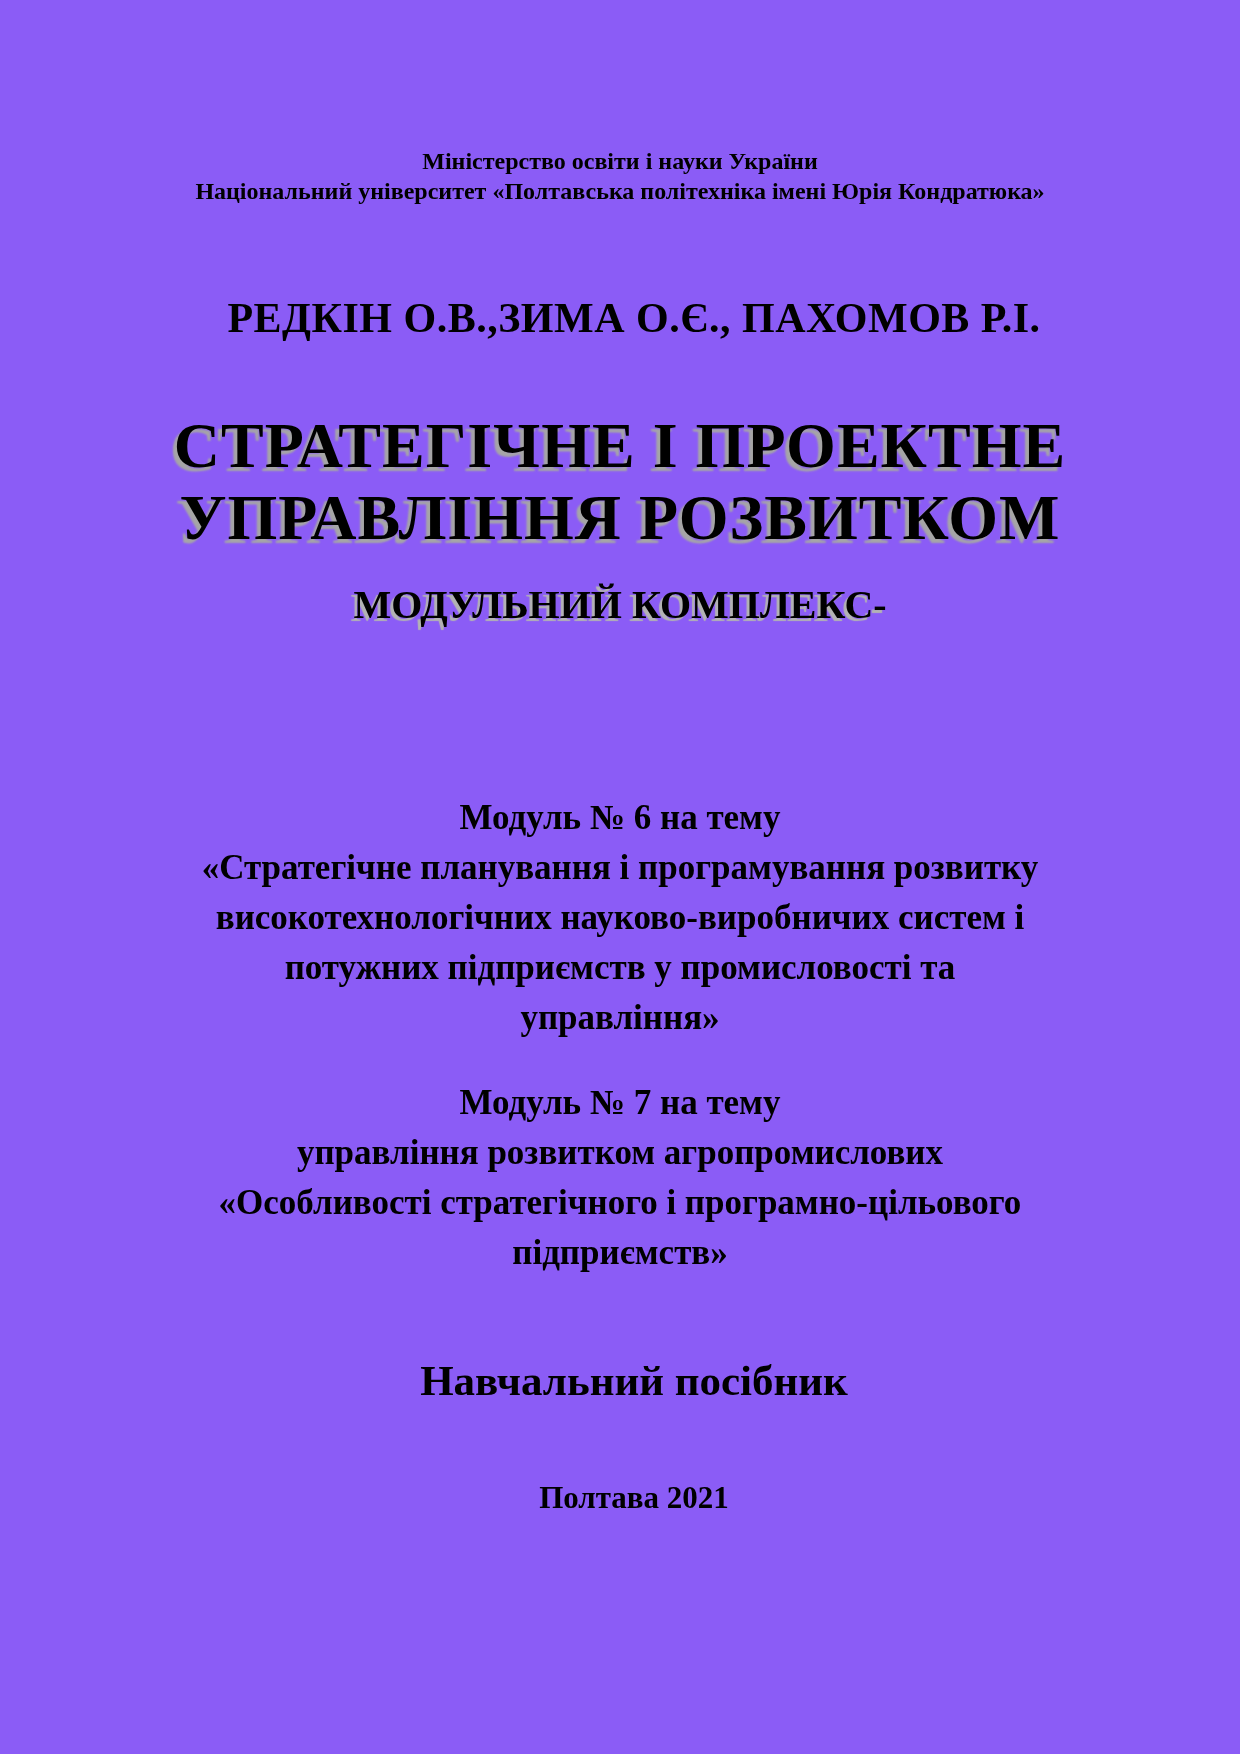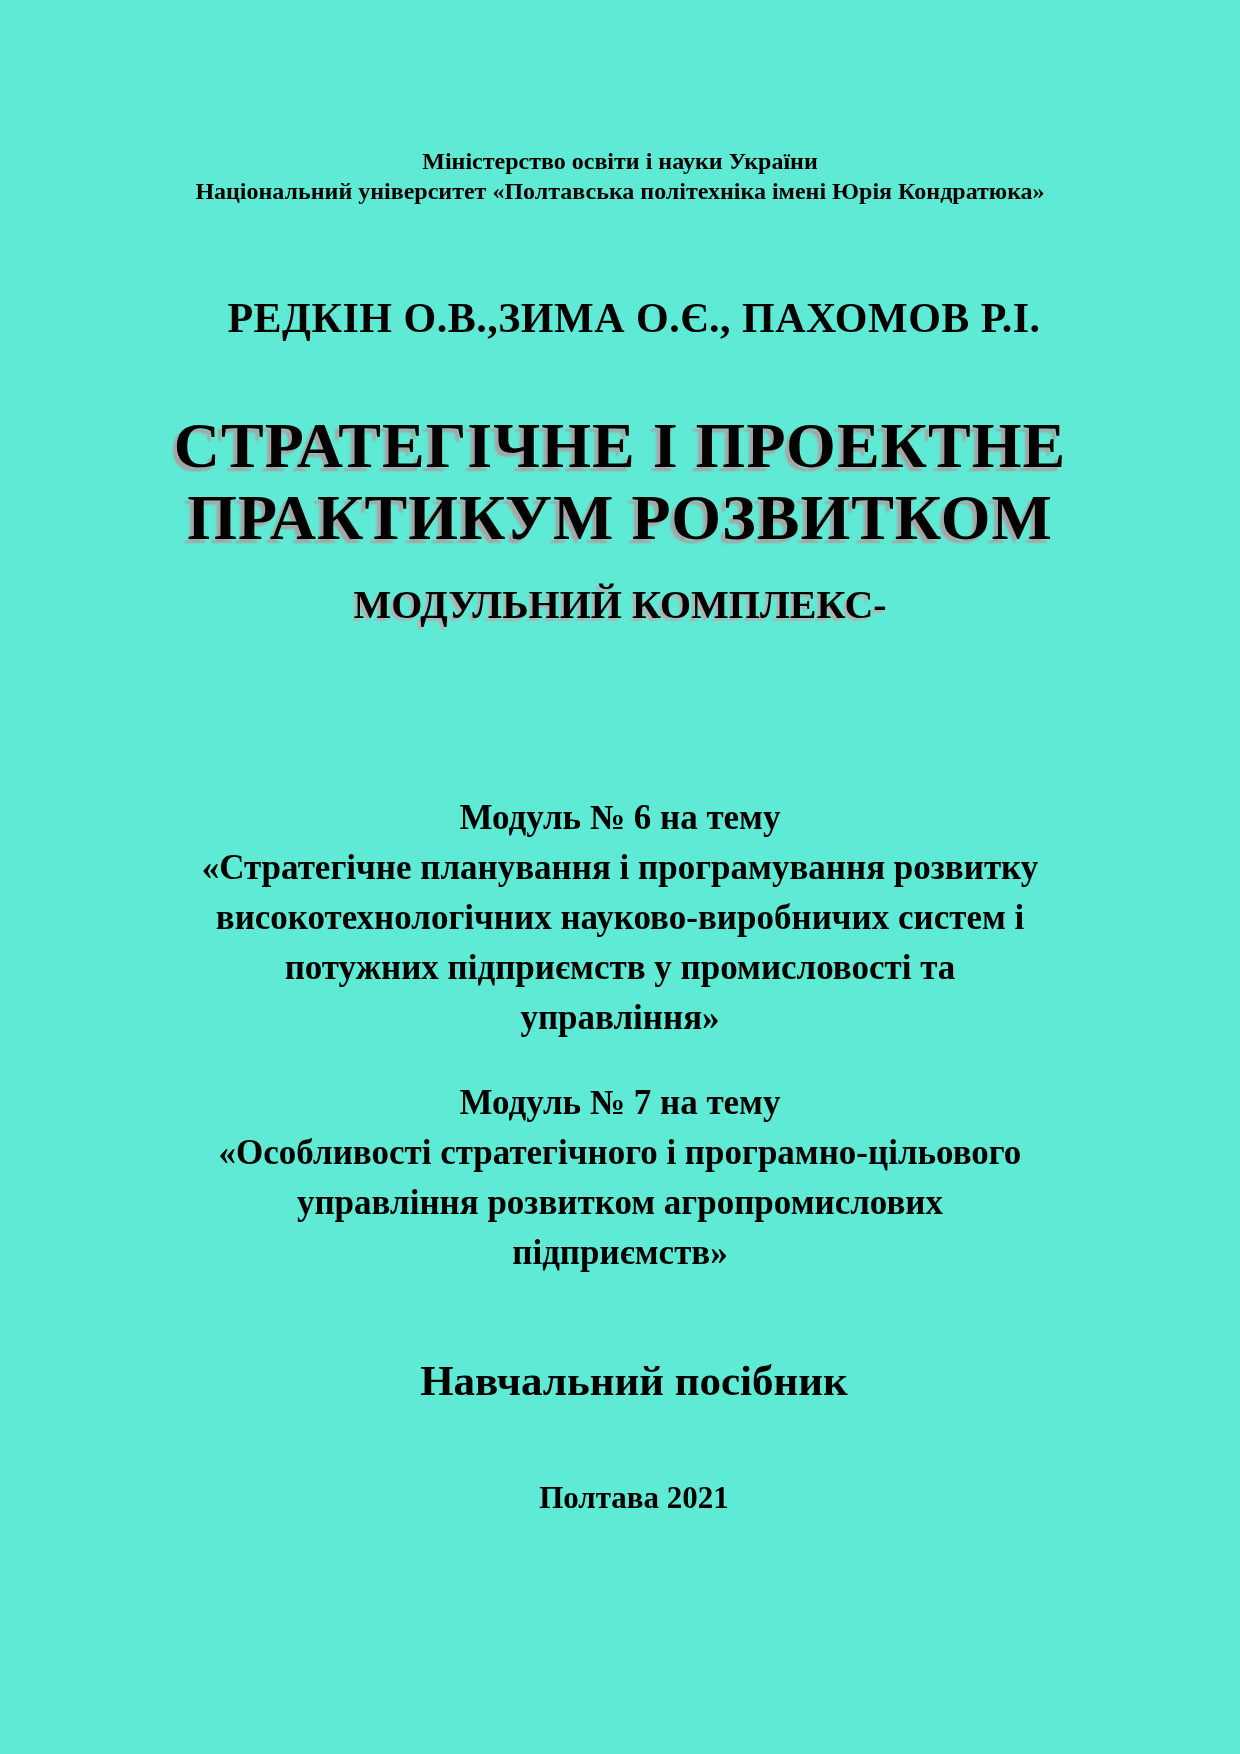--- a/index.html
+++ b/index.html
@@ -5,21 +5,21 @@
   html, body {
     margin: 0;
     padding: 0;
     background: #ffffff;
   }
   .page {
     position: relative;
     width: 1240px;
     height: 1754px;
     margin: 0 auto;
-    background: #5eead4;
+    background: #8b5cf6;
     font-family: "Liberation Serif", "DejaVu Serif", serif;
     color: #000000;
     overflow: hidden;
   }
   .line {
     position: absolute;
     left: 0;
     right: 0;
     text-align: center;
     font-weight: bold;
@@ -81,39 +81,39 @@
 
   <div class="block ministry-block">
     <div class="ministry">Міністерство освіти і науки України</div>
     <div class="ministry">Національний університет «Полтавська політехніка імені Юрія Кондратюка»</div>
   </div>
 
   <div class="line authors">РЕДКІН О.В.,ЗИМА О.Є., ПАХОМОВ Р.І.</div>
 
   <div class="block main-title">
     <div>СТРАТЕГІЧНЕ І ПРОЕКТНЕ</div>
-    <div>ПРАКТИКУМ РОЗВИТКОМ</div>
+    <div>УПРАВЛІННЯ РОЗВИТКОМ</div>
   </div>
 
   <div class="block subtitle">
     <div>МОДУЛЬНИЙ КОМПЛЕКС-</div>
   </div>
 
   <div class="block module module6-block">
     <div>Модуль № 6 на тему</div>
     <div>«Стратегічне планування і програмування розвитку</div>
     <div>високотехнологічних науково-виробничих систем і</div>
     <div>потужних підприємств у промисловості та</div>
     <div>управління»</div>
   </div>
 
   <div class="block module module7-block">
     <div>Модуль № 7 на тему</div>
+    <div>управління розвитком агропромислових</div>
     <div>«Особливості стратегічного і програмно-цільового</div>
-    <div>управління розвитком агропромислових</div>
     <div>підприємств»</div>
   </div>
 
   <div class="line edition">Навчальний посібник</div>
 
   <div class="line city-year">Полтава 2021</div>
 
 </div>
 
 </body></html>

